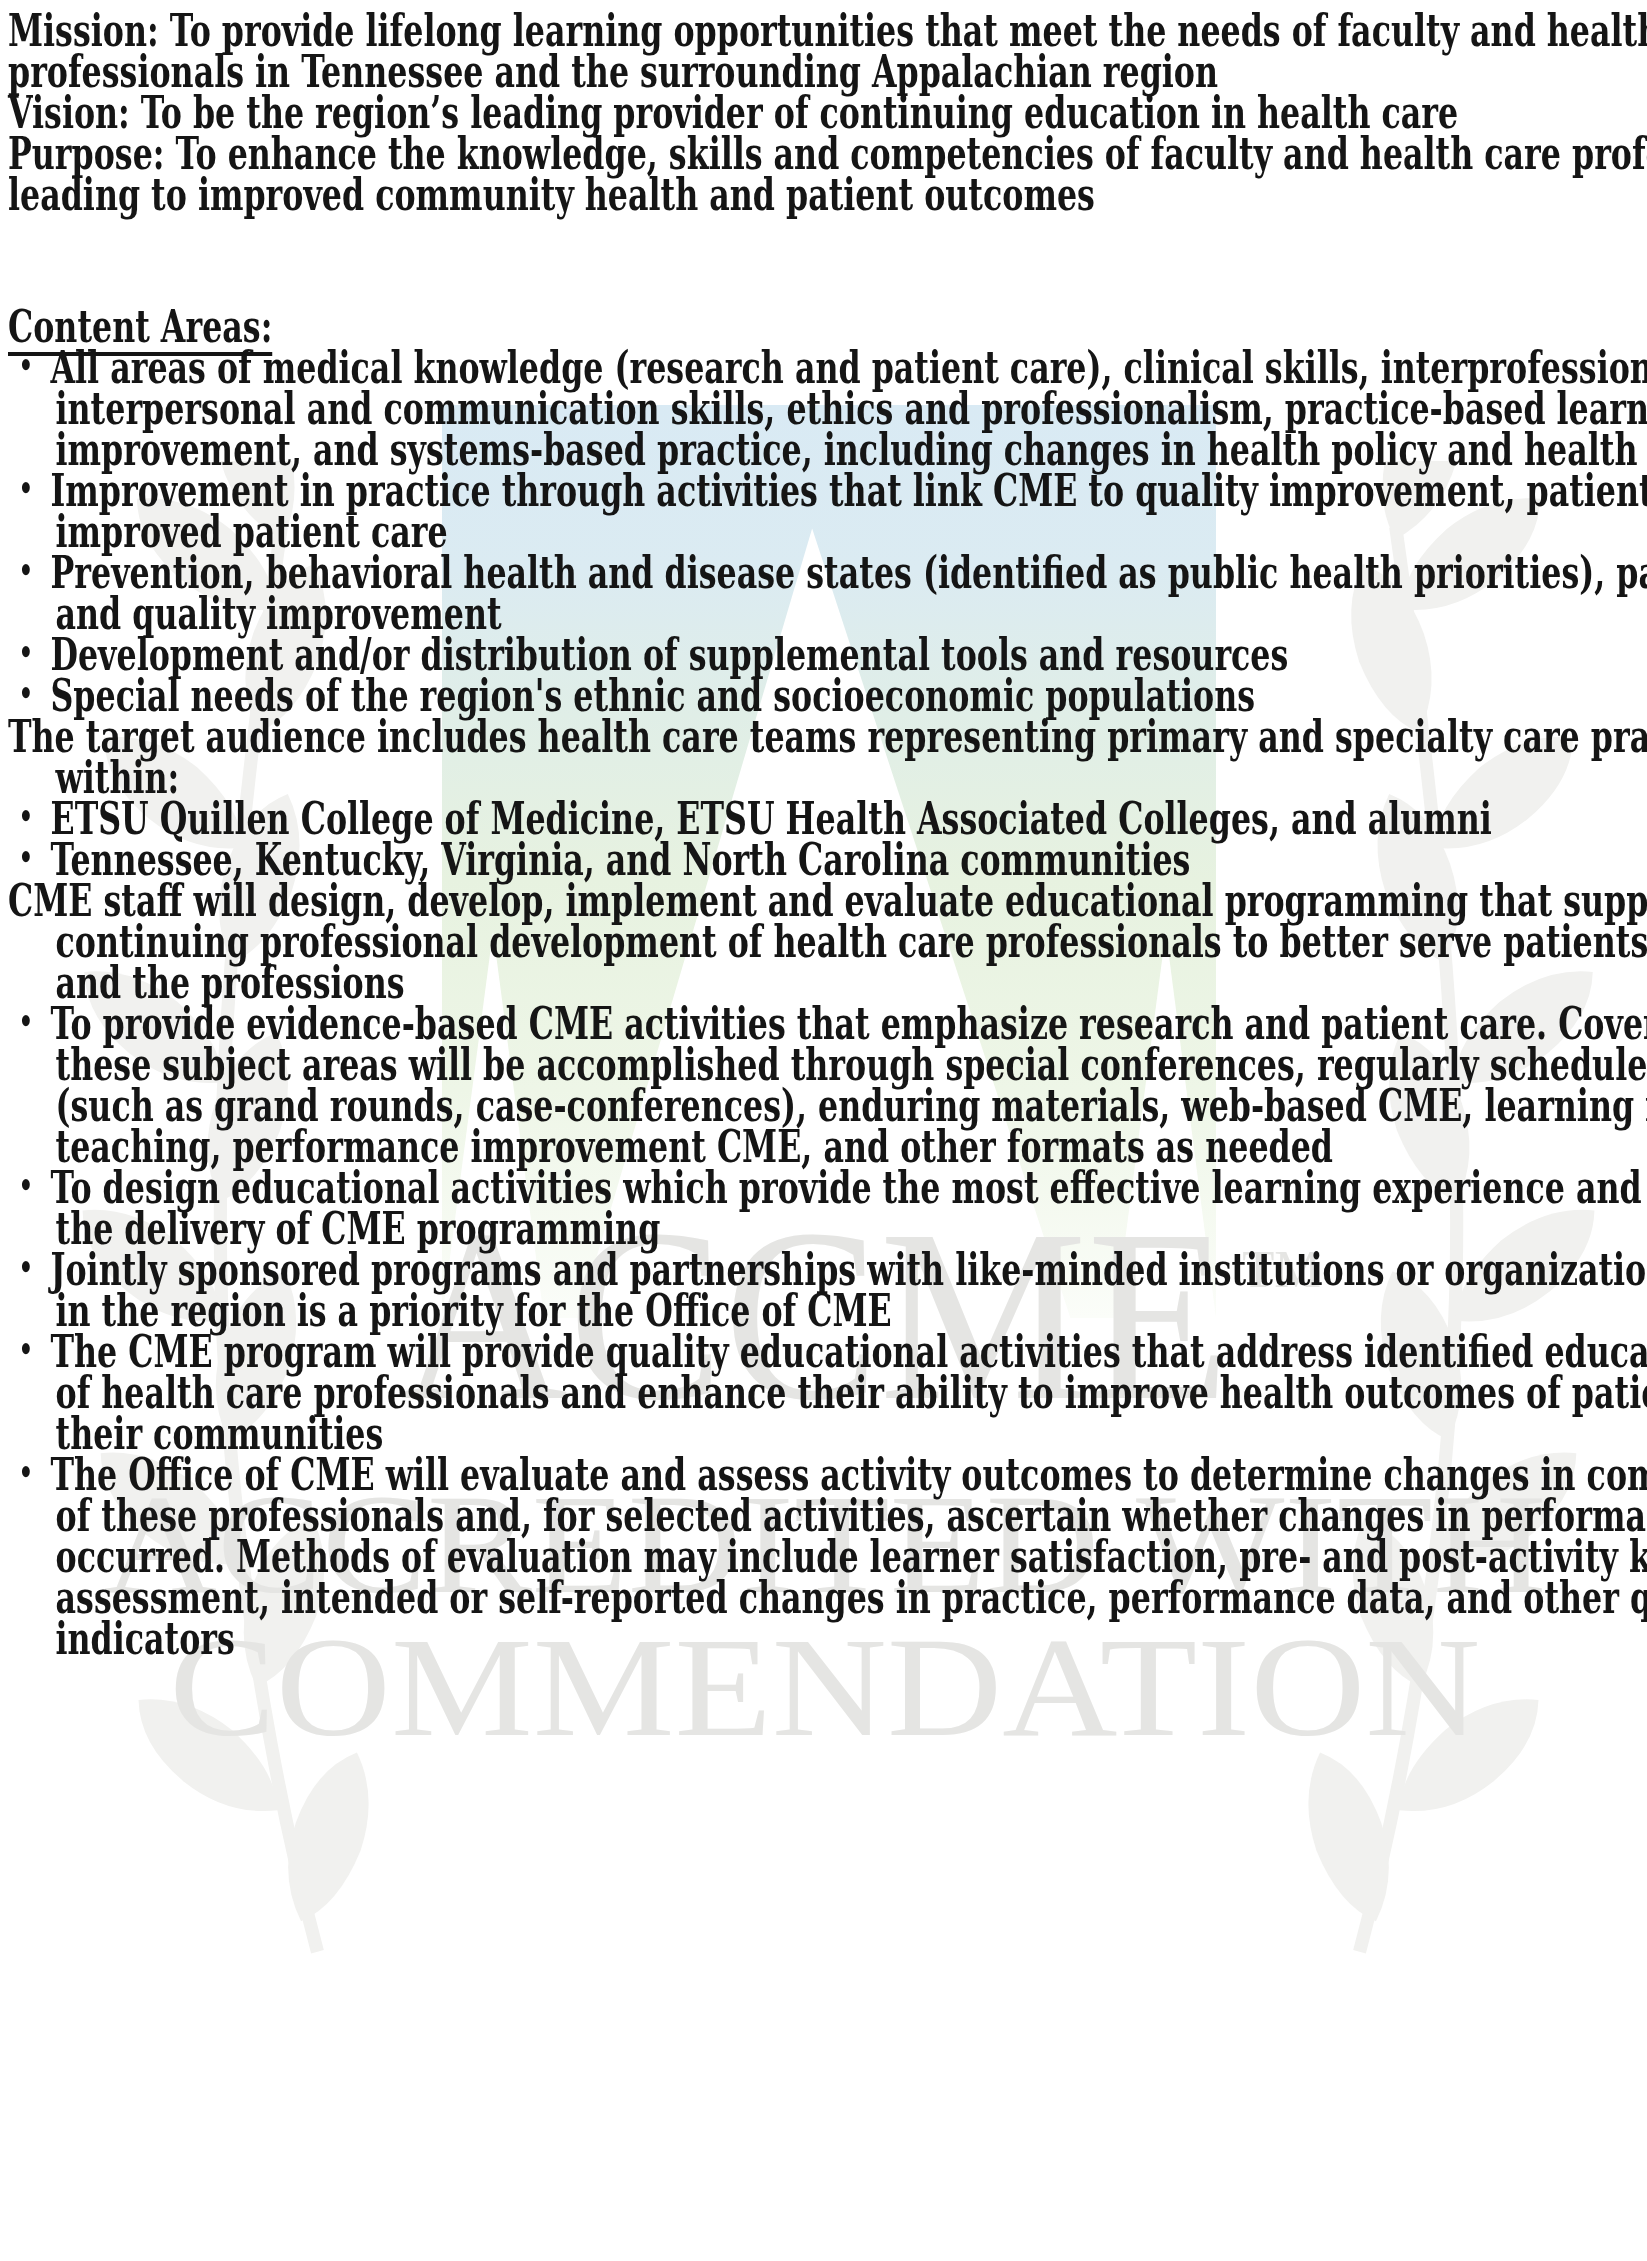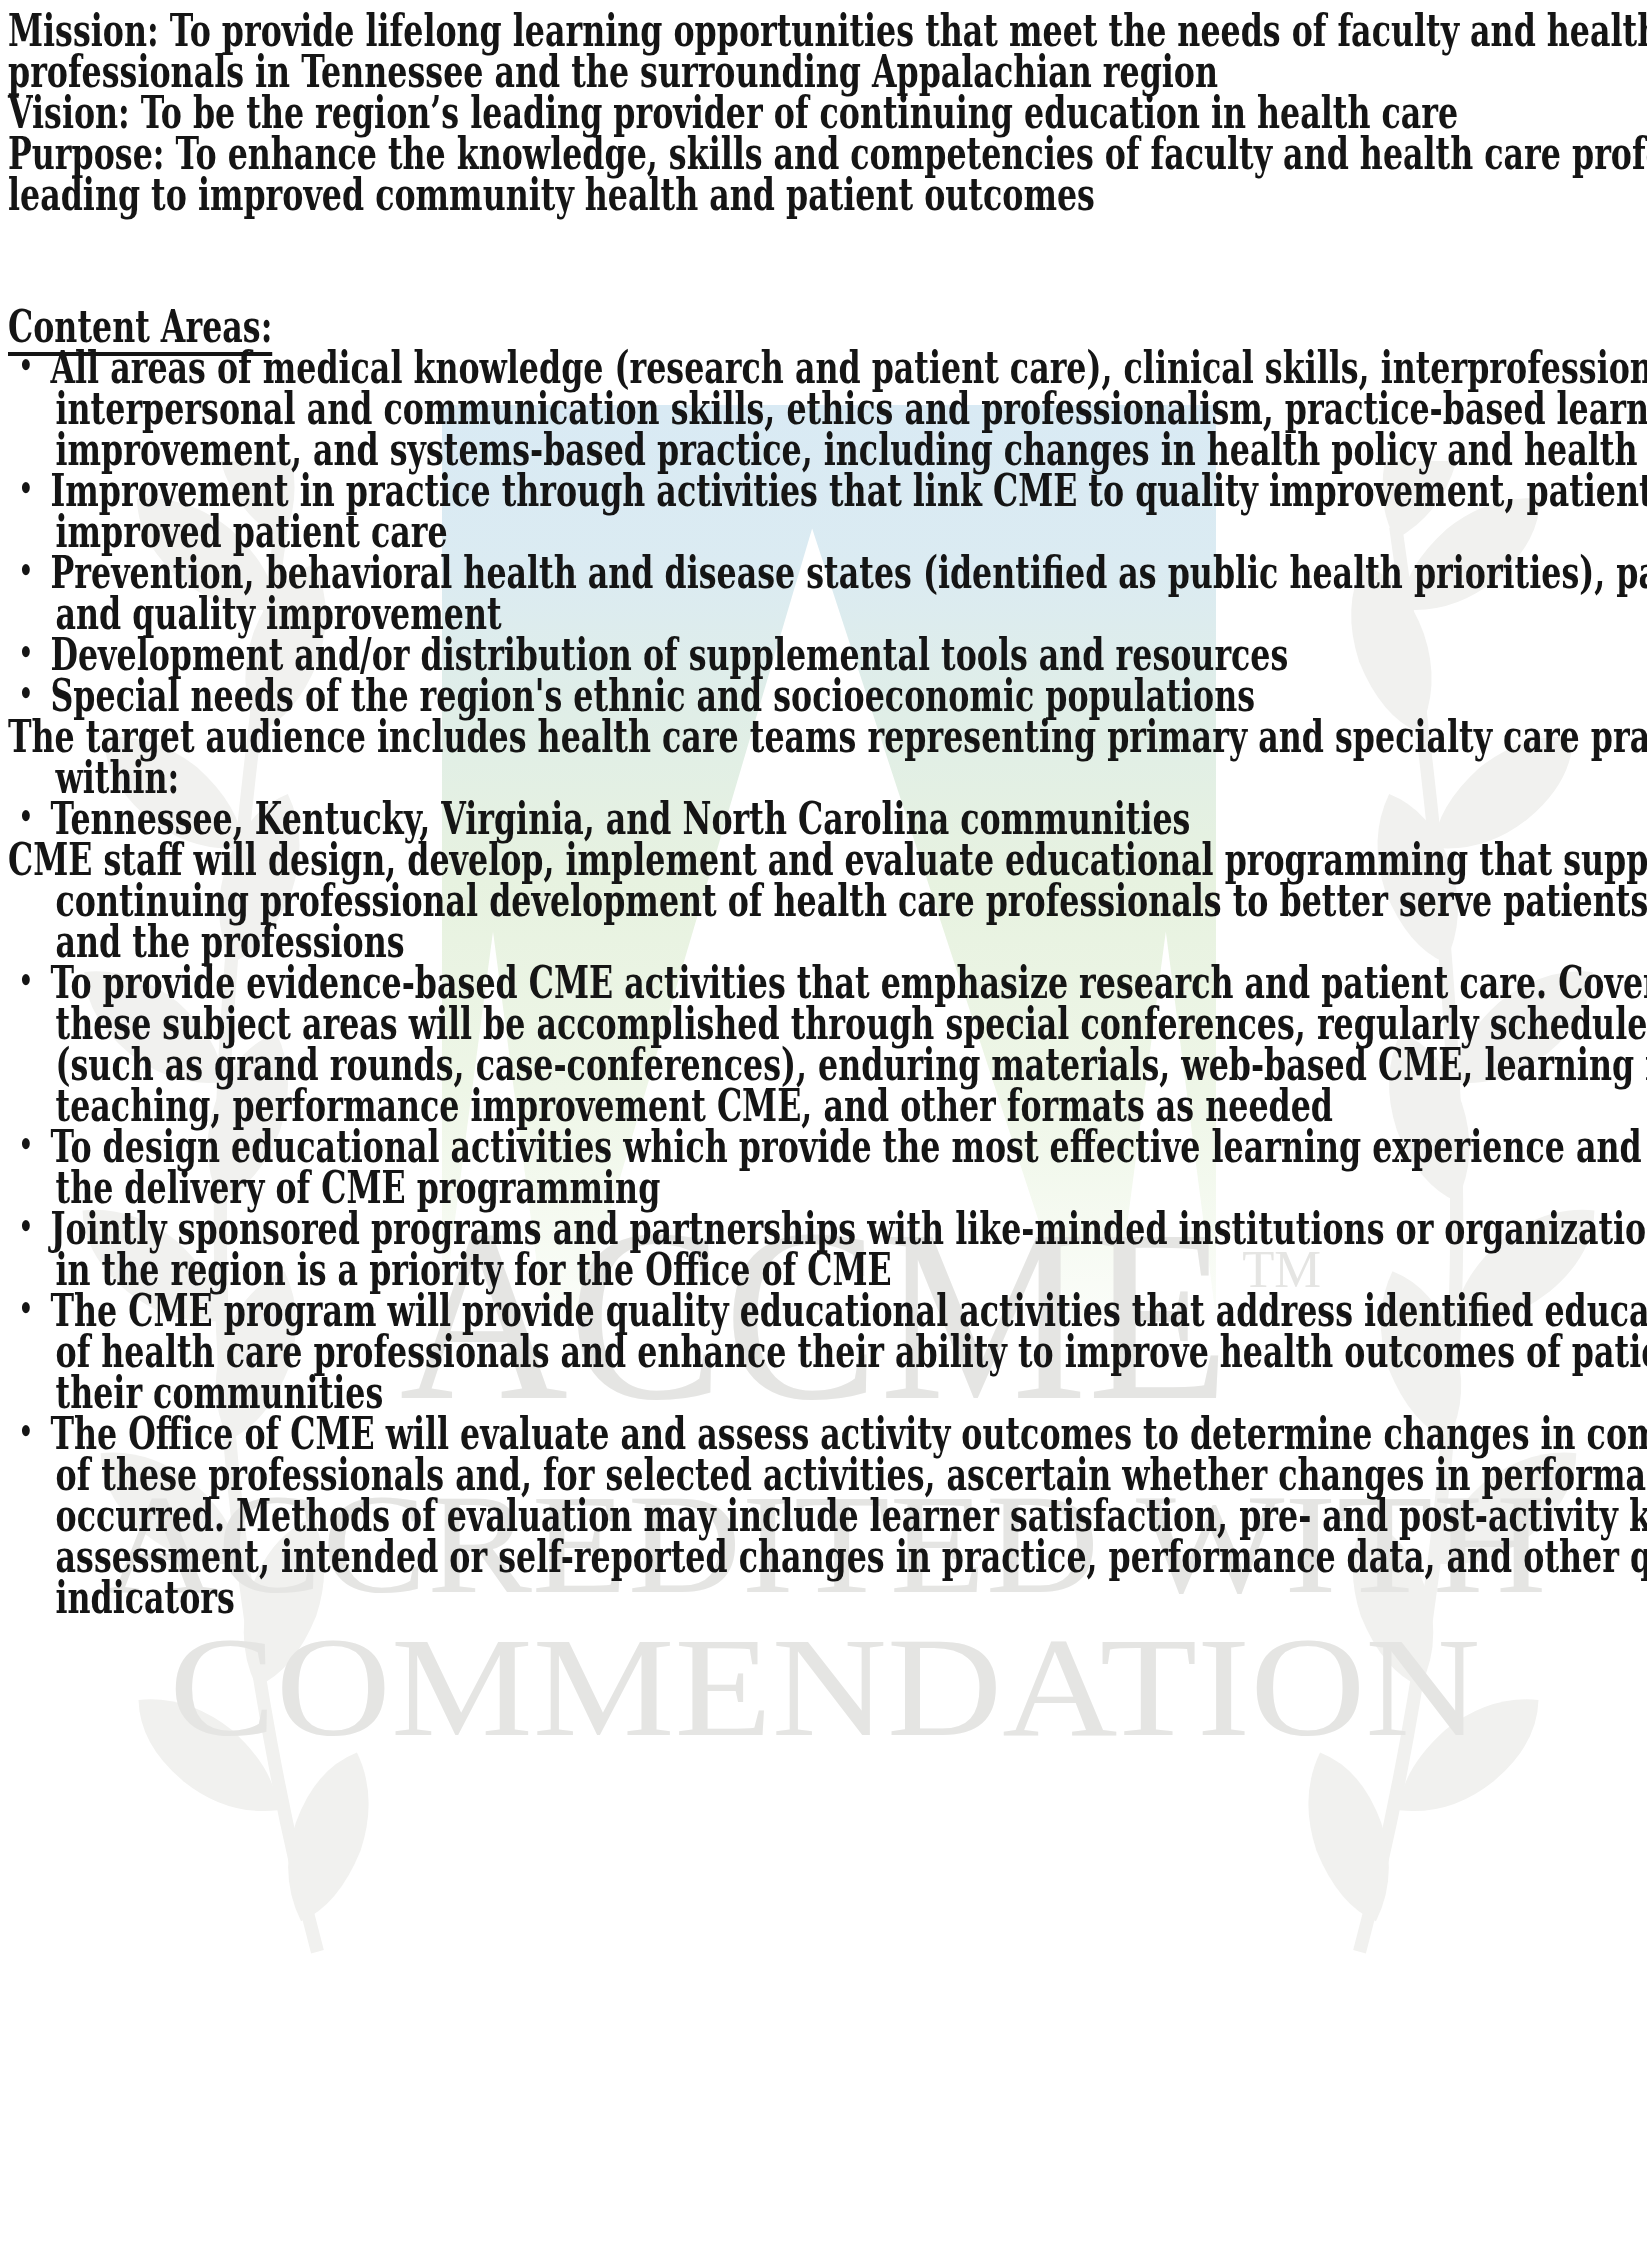--- a/index.html
+++ b/index.html
@@ -139,20 +139,23 @@
     <div class="block bullet tight">
       <div class="ln b0">Special needs of the region's ethnic and socioeconomic populations</div>
     </div>
 
 
     <div class="block hang">
       <div class="ln">The target audience includes health care teams representing primary and specialty care practitioners</div>
       <div class="ln bc">within:</div>
     </div>
 
+    <div class="block bullet tight">
+      <div class="ln b0">ETSU Quillen College of Medicine, ETSU Health Associated Colleges, and alumni</div>
+    </div>
 
     <div class="block bullet tight">
       <div class="ln b0">Tennessee, Kentucky, Virginia, and North Carolina communities</div>
     </div>
 
 
     <div class="block hang">
       <div class="ln">CME staff will design, develop, implement and evaluate educational programming that supports the</div>
       <div class="ln bc">continuing professional development of health care professionals to better serve patients, the public,</div>
       <div class="ln bc">and the professions</div>

